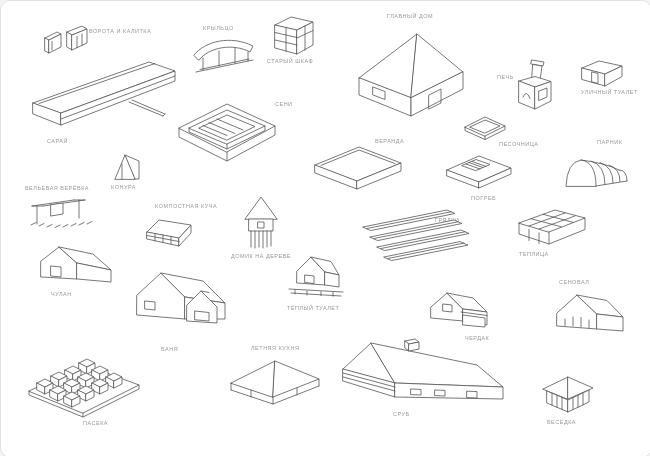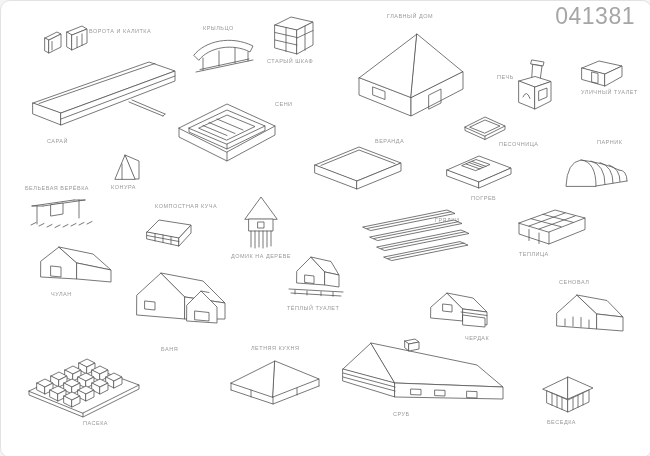--- a/index.html
+++ b/index.html
@@ -22,21 +22,20 @@
   .cap {
     position:absolute; font-size:5.5px; color:#9a9a9a;
     letter-spacing:0.5px; white-space:nowrap; text-transform:uppercase;
   }
 </style>
 </head>
 <body>
 
 <div class="page">
 
-  <div class="code">041381</div>
 
   <div class="item" style="left:32px;top:18px;width:115px;height:46px">
     <svg class="art" width="58" height="38" style="left:8px;top:4px" viewBox="0 0 58 38">
       <path class="f" d="M4 15 L16 9 L20 11 L8 17 Z"></path>
         <path class="f" d="M4 15 L8 17 L8 30 L4 28 Z"></path>
       <path class="f" d="M8 17 L20 11 L20 24 L8 30 Z"></path>
         <path d="M11 18.5 L11 27"></path>
       <path class="f" d="M26 9 L41 3 L46 6 L31 12 Z"></path>
         <path class="f" d="M26 9 L31 12 L31 27 L26 24 Z"></path>
       <path class="f" d="M31 12 L46 6 L46 20 L31 27 Z"></path>

